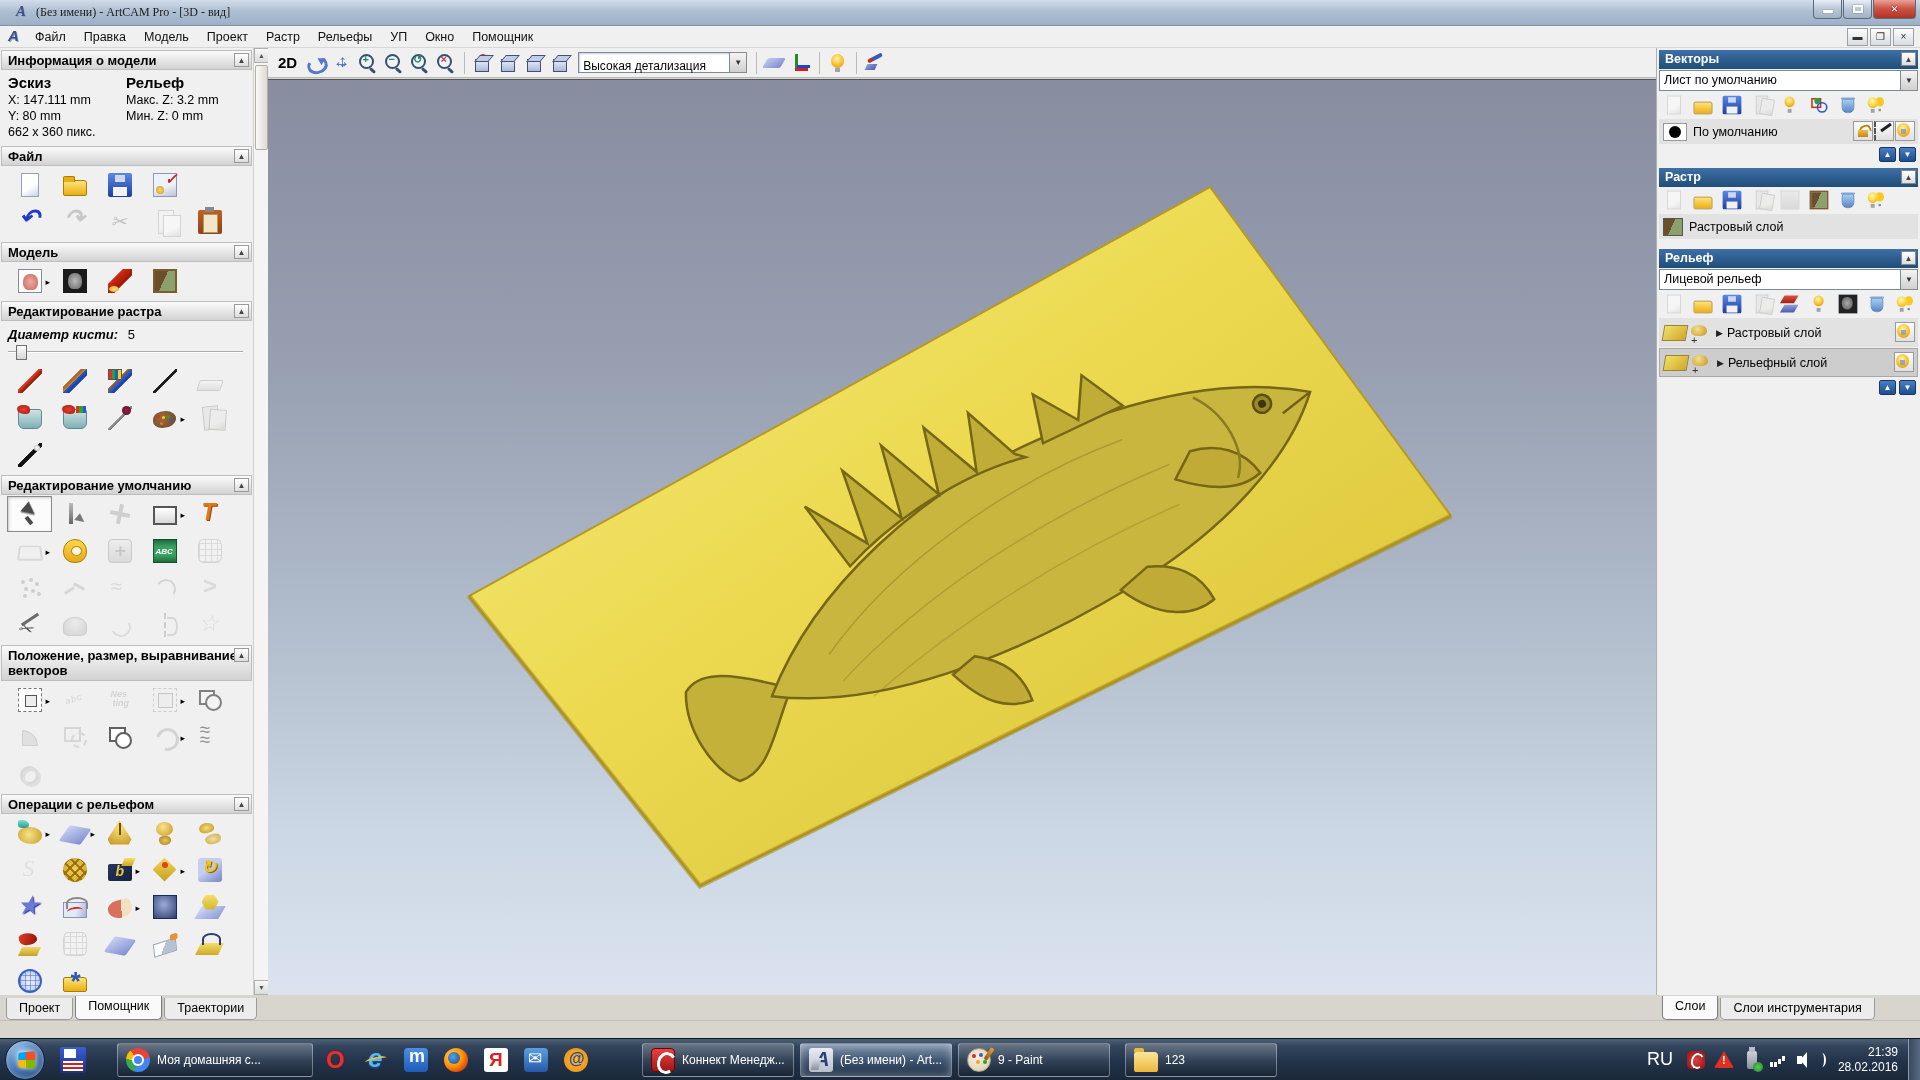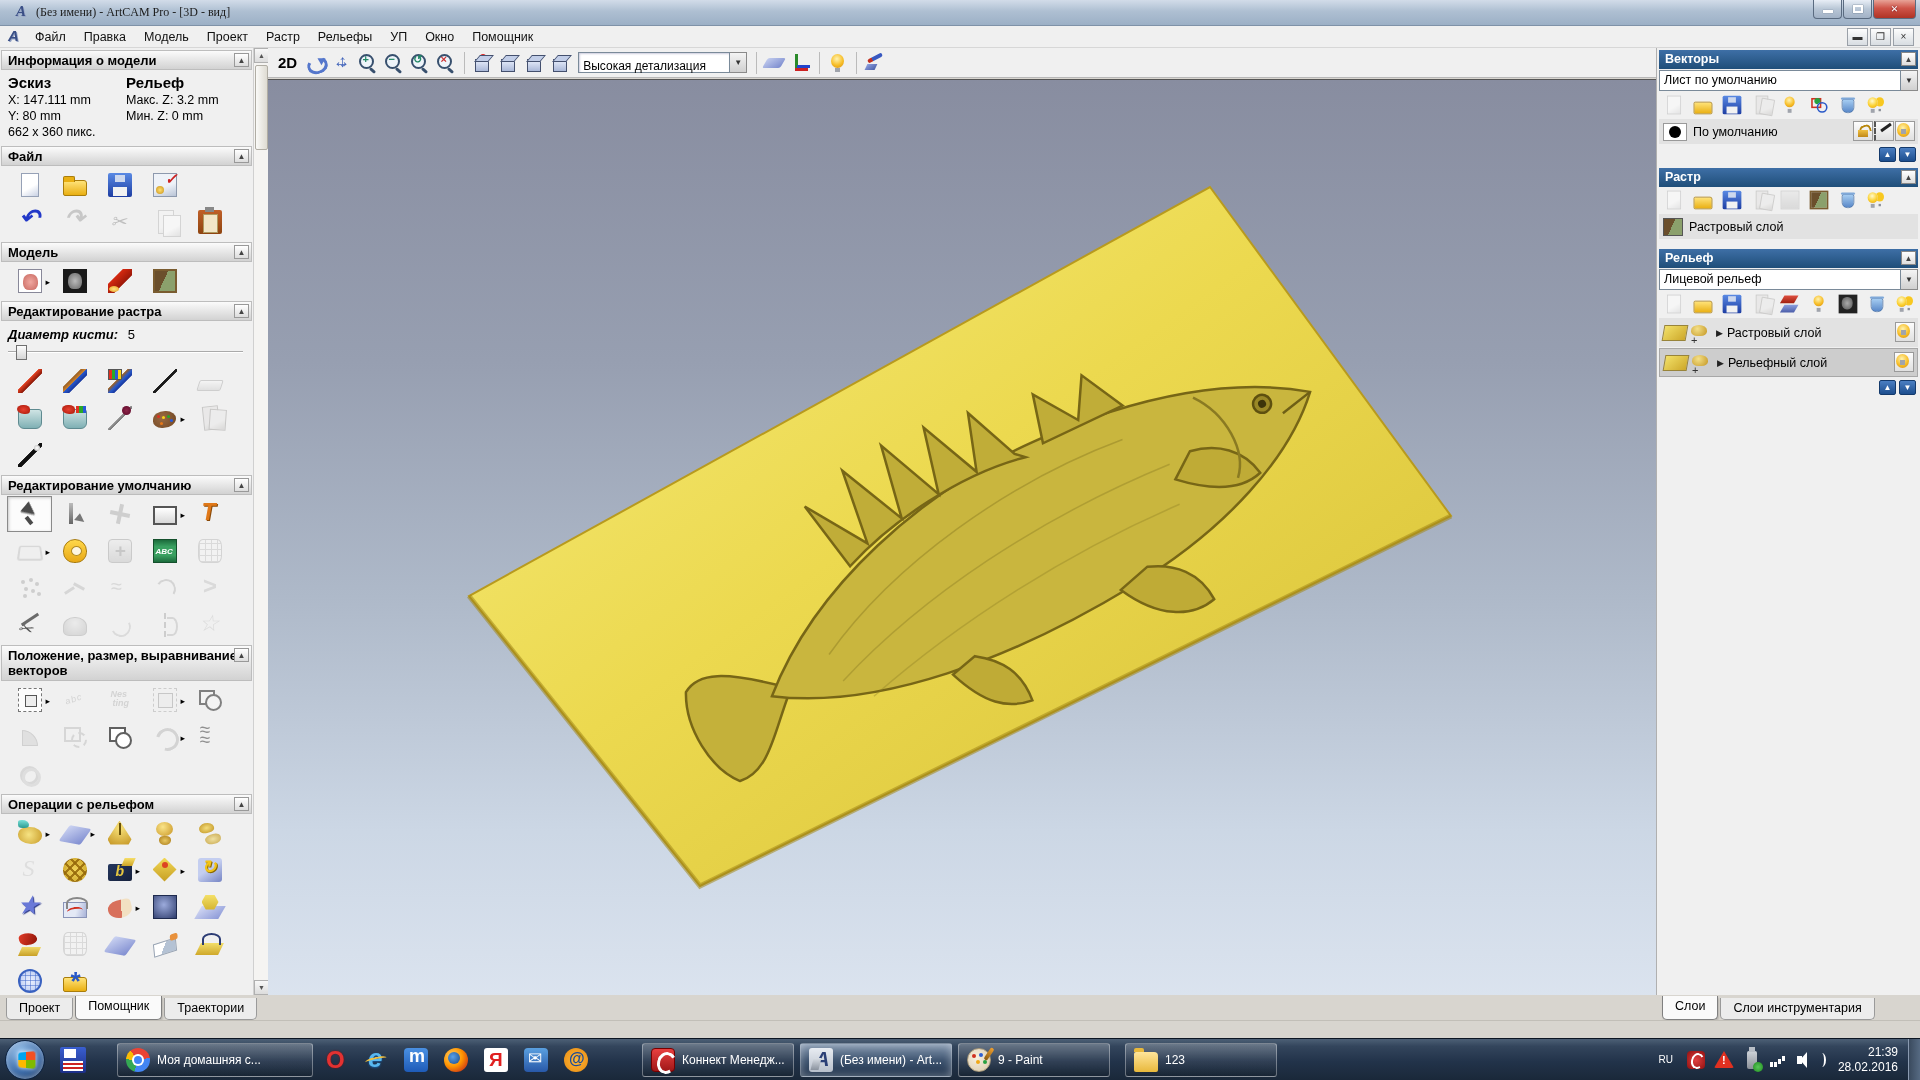--- a/index.html
+++ b/index.html
@@ -301,21 +301,21 @@
   .tb-connect::before { content:''; left:5px; top:3px; width:13px; height:16px; border:3px solid #fff; border-right-color:transparent; border-radius:50%; transform:rotate(14deg); }
   .tb-artcam { background:linear-gradient(#e8ecf2,#b8c0cc); border-radius:3px; }
   .tb-artcam::before { content:'A'; left:6px; top:0; font-size:20px; font-weight:bold; font-style:italic; color:#2a3f76; }
   .tb-artcam::after { content:''; left:3px; bottom:2px; width:8px; height:12px; background:linear-gradient(#d8dde4,#8a929e); transform:skewX(-14deg); }
   .tb-paint { border-radius:50%; background:radial-gradient(circle at 40% 40%,#f8f0e0,#d8c8a8); border:1px solid #a89878; }
   .tb-paint::before { content:''; left:4px; top:5px; width:4px; height:4px; border-radius:50%; background:#d03020; box-shadow:7px -1px 0 #3060d0, 4px 6px 0 #f0a818, 11px 6px 0 #28a040; }
   .tb-paint::after { content:''; right:-1px; top:-2px; width:4px; height:14px; background:linear-gradient(#f0a030,#8a5a10); transform:rotate(34deg); border-radius:2px; }
   .tb-folder { background:linear-gradient(#ffe59a,#e8b83c); border-radius:2px 4px 2px 2px; height:20px; margin-top:4px; }
   .tb-folder::before { content:''; left:0; top:-4px; width:10px; height:4px; background:#e8b83c; border-radius:2px 2px 0 0; }
   .tray { margin-left:auto; display:flex; align-items:center; height:100%; }
-  .tray-lang { color:#fff; font-size:10px; margin-right:14px; }
+  .tray-lang { color:#fff; font-size:18px; margin-right:14px; }
   .tri-ico { width:18px; height:18px; position:relative; margin-right:9px; }
   .tri-ico::before,.tri-ico::after { position:absolute; }
   .ti-connect { border-radius:4px; background:radial-gradient(#e04040,#901010); }
   .ti-connect::before { content:''; left:4px; top:2px; width:9px; height:12px; border:2px solid #fff; border-right-color:transparent; border-radius:50%; transform:rotate(14deg); }
   .ti-warn { width:0; height:0; border-left:10px solid transparent; border-right:10px solid transparent; border-bottom:17px solid #e03020; border-radius:2px; }
   .ti-warn::before { content:'!'; left:-2px; top:3px; color:#fff; font-weight:bold; font-size:11px; }
   .ti-usb { background:linear-gradient(#cfd4da,#8a9098); border-radius:2px; width:10px; margin:0 13px 0 4px; }
   .ti-usb::before { content:''; left:2px; top:-4px; width:6px; height:5px; background:#b8bec6; }
   .ti-usb::after { content:''; right:-6px; bottom:-3px; width:10px; height:10px; border-radius:50%; background:radial-gradient(#5ac85a,#1e8a1e); }
   .ti-signal::before { content:''; left:0; bottom:2px; width:3px; height:5px; background:#fff; box-shadow:4px 0 0 0 #fff,8px -3px 0 0 #fff,12px -6px 0 0 #fff; }

